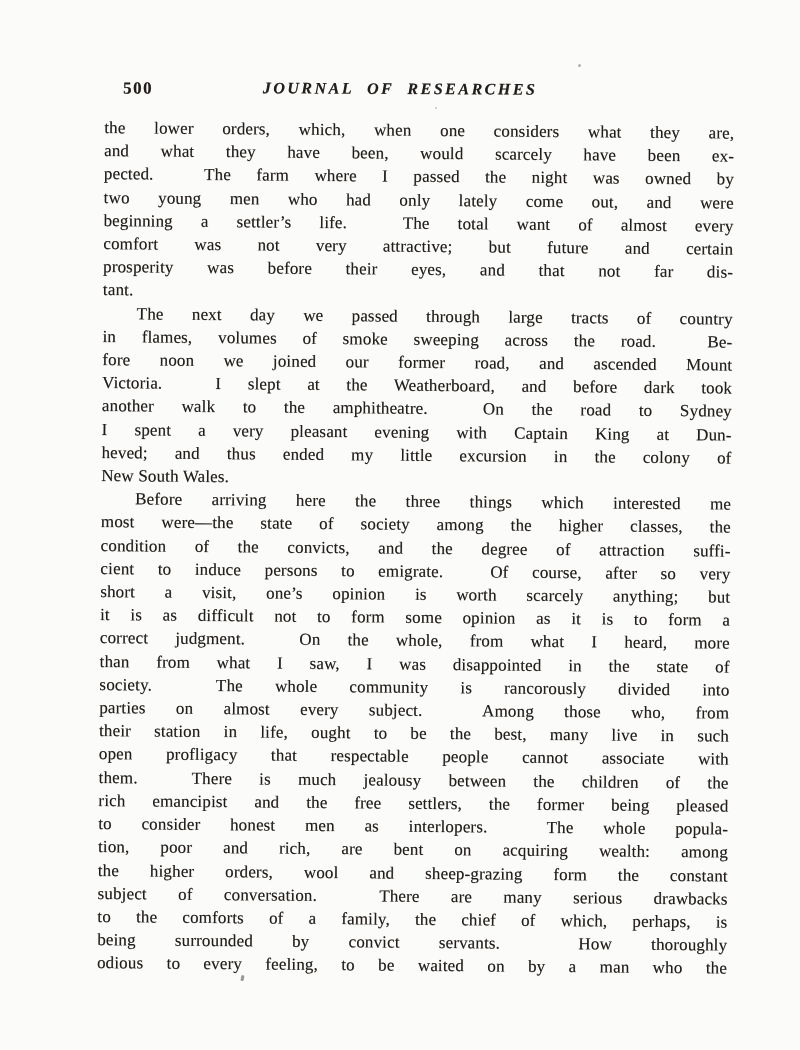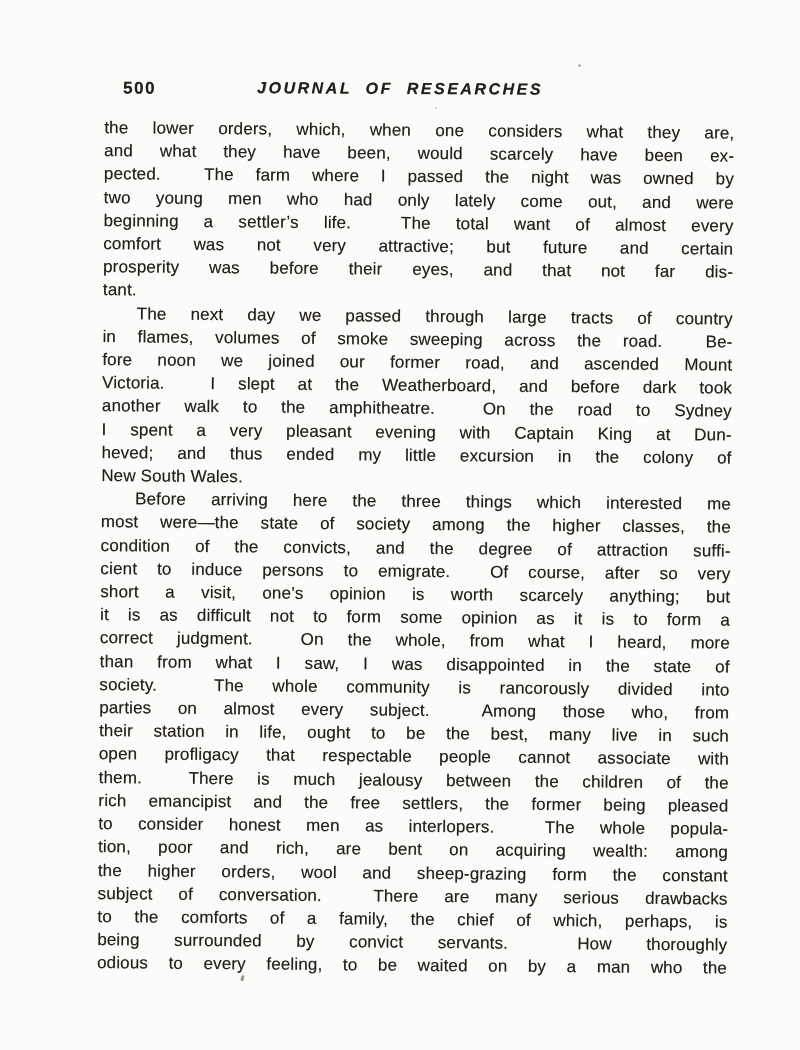--- a/index.html
+++ b/index.html
@@ -10,21 +10,21 @@
     margin: 0;
     padding: 0;
     background: var(--paper);
   }
   .page {
     position: relative;
     width: 800px;
     height: 1050px;
     background: var(--paper);
     overflow: hidden;
-    font-family: Liberation Sans, sans-serif;
+    font-family: Liberation Serif, serif;
     color: var(--ink);
   }
   
   .header {
     position: absolute;
     top: 79px;
     left: 0;
     width: 100%;
     height: 24px;
     transform: rotate(0.3deg);

